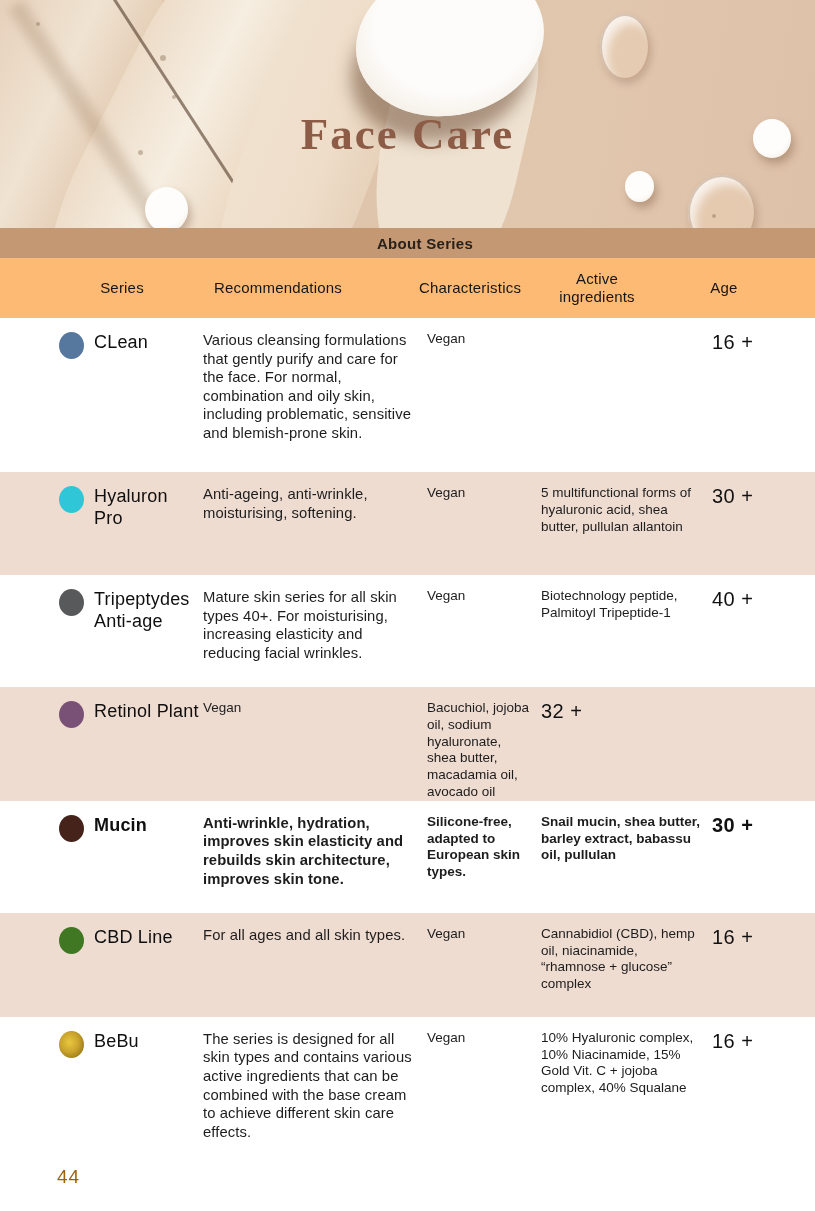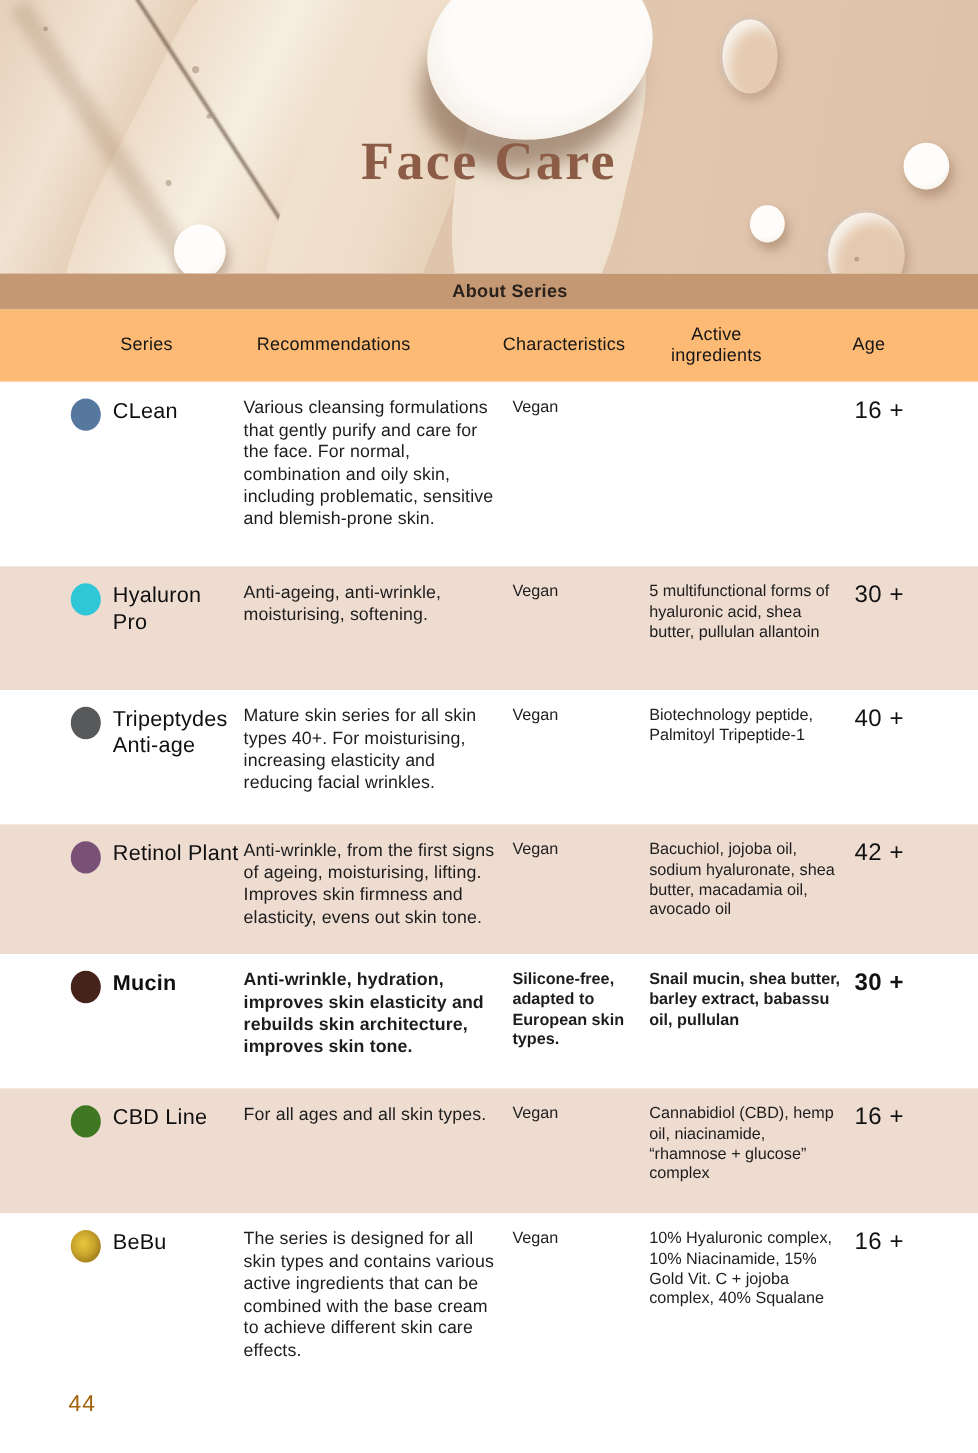--- a/index.html
+++ b/index.html
@@ -151,24 +151,23 @@
       <div class="cell char">Vegan</div>
       <div class="cell active">Biotechnology peptide, Palmitoyl Tripeptide-1</div>
       <div class="cell age">40 +</div>
     </div>
 
     <div class="row trow4 band-pink">
       <div class="cell-dot">
           <span class="dot" style="background:#7a5176"></span>
         </div>
       <div class="cell series">Retinol Plant</div>
-      <div class="cell rec">Anti-wrinkle, from the first signs of ageing, moisturising, lifting.  Improves skin firmness and elasticity, evens out skin tone.</div>
       <div class="cell char">Vegan</div>
       <div class="cell active">Bacuchiol, jojoba oil, sodium hyaluronate, shea butter, macadamia oil, avocado oil</div>
-      <div class="cell age">42 +</div>
+      <div class="cell age">32 +</div>
     </div>
 
     <div class="row trow5">
       <div class="cell-dot">
           <span class="dot" style="background:#45221a"></span>
         </div>
       <div class="cell series">Mucin</div>
       <div class="cell rec">Anti-wrinkle, hydration, improves skin elasticity and rebuilds skin architecture, improves skin tone.</div>
       <div class="cell char">Silicone-free, adapted to European skin types.</div>
       <div class="cell active">Snail mucin, shea butter, barley extract, babassu oil, pullulan</div>

